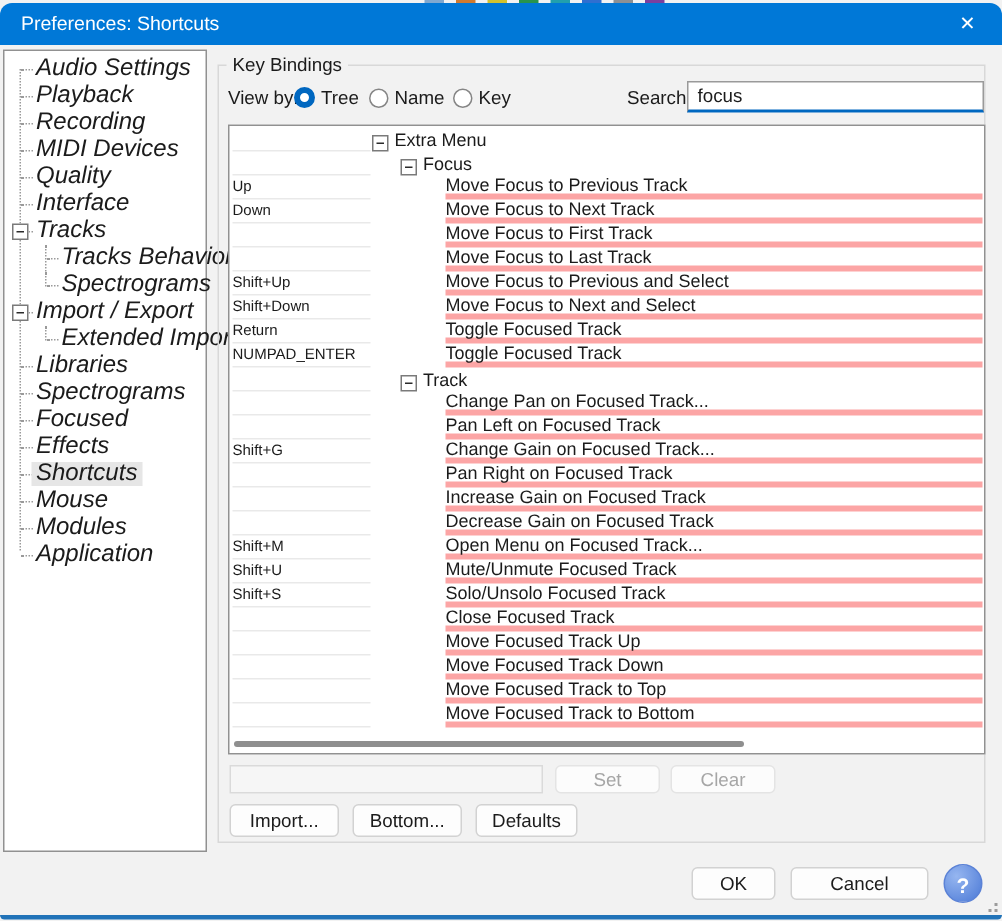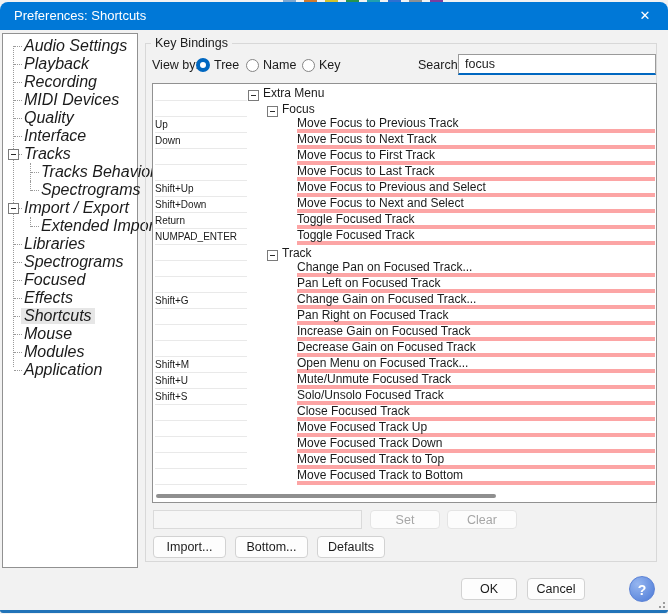--- a/index.html
+++ b/index.html
@@ -68,21 +68,21 @@
   .btn { position:absolute; height:20px; background:#fdfdfd; border:1px solid #d2d2d2;
     border-radius:4px; font-family:"Liberation Sans", sans-serif; font-size:12.5px;
     color:#1b1b1b; text-align:center; padding:0; line-height:18px; }
   .btn.dis { color:#a6a6a6; border-color:#e4e4e4; background:#fcfcfc; }
   #set-btn   { left:370px; top:510px; width:70px; height:19px; }
   #clear-btn { left:447px; top:510px; width:70px; height:19px; }
   #import-btn   { left:153px; top:536px; width:73px; height:22px; }
   #export-btn   { left:235px; top:536px; width:73px; height:22px; }
   #defaults-btn { left:317px; top:536px; width:68px; height:22px; }
   #ok-btn     { left:461px; top:578px; width:56px; height:22px; }
-  #cancel-btn { left:527px; top:578px; width:58px; height:22px; }
+  #cancel-btn { left:527px; top:578px; width:92px; height:22px; }
   .helpbtn { position:absolute; left:629px; top:576px; width:26px; height:26px; border-radius:50%;
     background:radial-gradient(circle at 32% 30%, #96b6f0, #4b79d6); color:#fff;
     font-size:14px; font-weight:bold; text-align:center; line-height:26px; border:1px solid #5b82d6; }
 
   .grip { position:absolute; right:3px; bottom:6px; width:9px; height:9px; }
   .grip i { position:absolute; width:2px; height:2px; background:#9c9c9c; }
   .grip i:nth-child(1){ right:0; bottom:0; }
   .grip i:nth-child(2){ right:0; bottom:4px; }
   .grip i:nth-child(3){ right:4px; bottom:0; }
 

